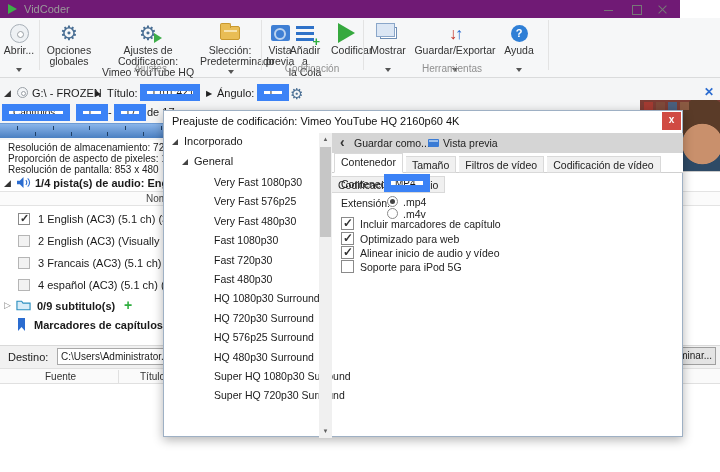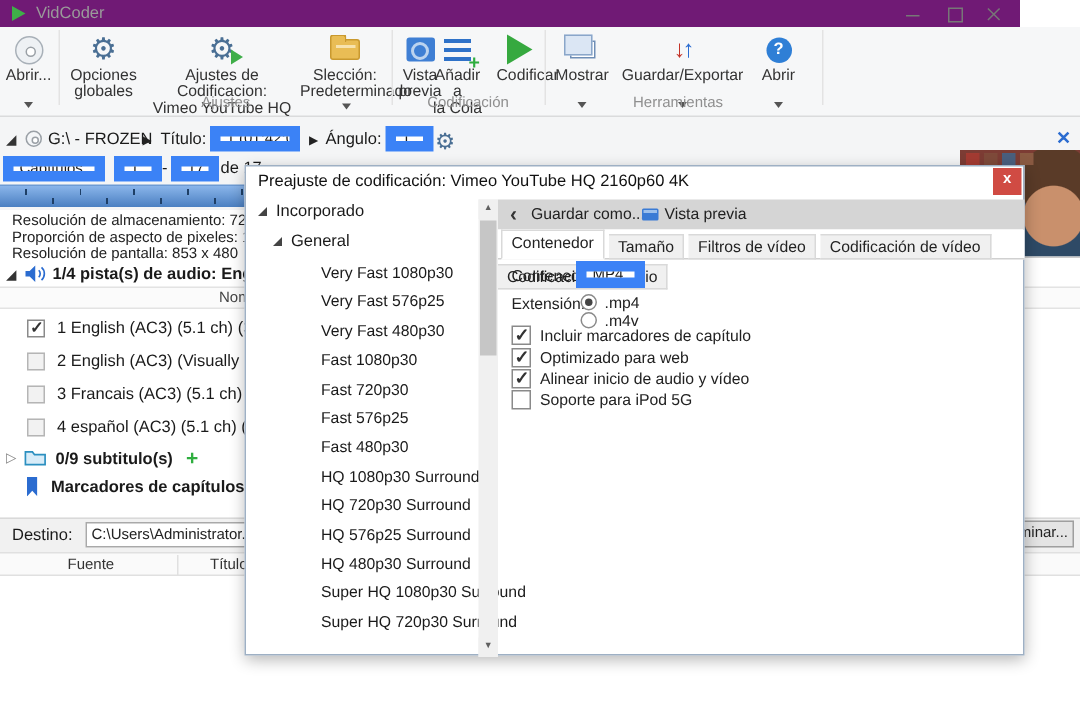--- a/index.html
+++ b/index.html
@@ -217,21 +217,21 @@
           <span class="dn">↓</span>
           <span class="up">↑</span>
         </div>
       <div>Guardar/Exportar</div>
       <span class="ddb"></span>
     </div>
     <div class="rbtn" style="left:500px;width:38px">
       <div class="ric">
           <span class="ic-help">?</span>
         </div>
-      <div>Abrir</div>
+      <div>Ayuda</div>
       <span class="ddb"></span>
     </div>
     <div class="rgrp" style="left:366px;width:172px">Herramientas</div>
     <div class="rsep" style="left:548px"></div>
   </div>
 
   <div class="srcband"></div>
   <span class="exp" style="left:4px;top:88px">◢</span>
   <span class="ic-disc-sm" style="left:17px;top:87px"></span>
   <span class="bold" style="position:absolute;left:32px;top:87px">G:\ - FROZEN</span>
@@ -335,21 +335,20 @@
     <div class="dclose">x</div>
 
     <div class="tree-root"><span class="texp"></span><span>Incorporado</span></div>
     <div class="tree-grp"><span class="texp"></span><span>General</span></div>
     <div class="presets">
       <div class="pitem">Very Fast 1080p30</div>
       <div class="pitem">Very Fast 576p25</div>
       <div class="pitem">Very Fast 480p30</div>
       <div class="pitem">Fast 1080p30</div>
       <div class="pitem">Fast 720p30</div>
-      <div class="pitem">Fast 576p25</div>
       <div class="pitem">Fast 480p30</div>
       <div class="pitem">HQ 1080p30 Surround</div>
       <div class="pitem">HQ 720p30 Surround</div>
       <div class="pitem">HQ 576p25 Surround</div>
       <div class="pitem">HQ 480p30 Surround</div>
       <div class="pitem">Super HQ 1080p30 Surround</div>
       <div class="pitem">Super HQ 720p30 Surround</div>
     </div>
 
     <div class="vsb">

